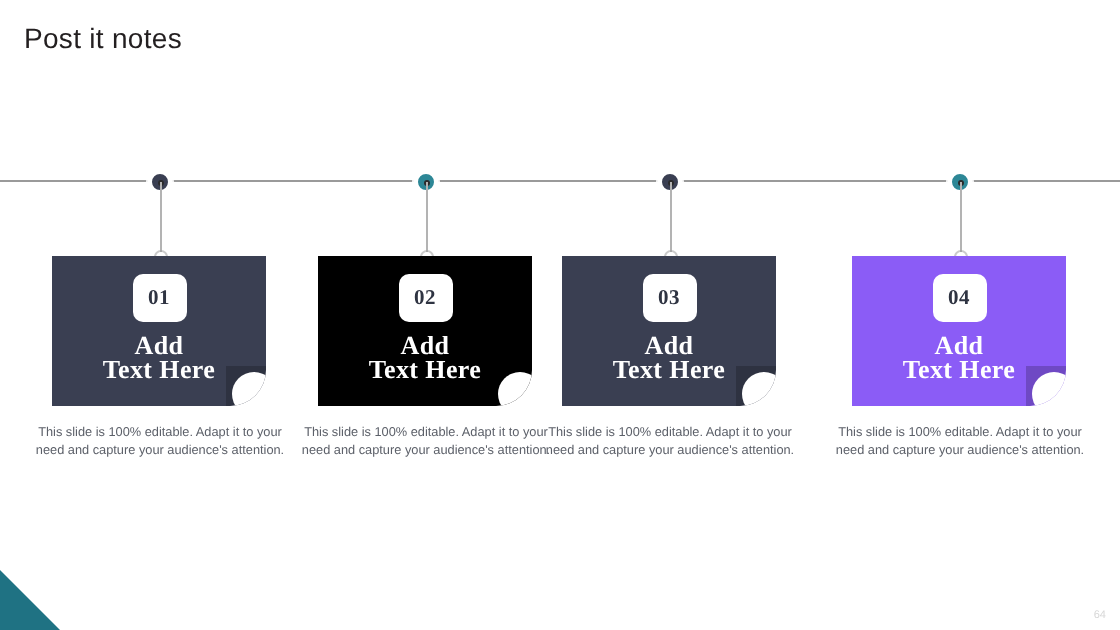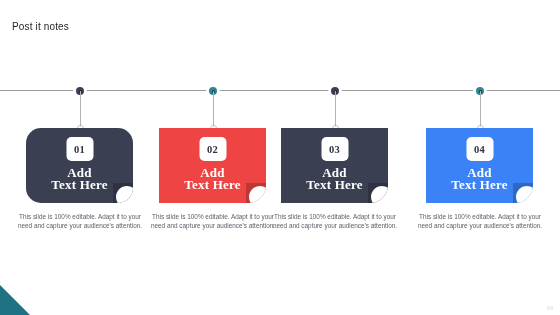--- a/index.html
+++ b/index.html
@@ -12,22 +12,22 @@
     background: #ffffff;
     font-family: "Liberation Sans", sans-serif;
     overflow: hidden;
     position: relative;
   }
 
   
   .slide-title {
     position: absolute;
     left: 12px;
-    top: 21px;
-    font-size: 10px;
+    top: 11px;
+    font-size: 14px;
     color: #231f20;
     letter-spacing: 0.15px;
     font-family: "Liberation Sans", sans-serif;
   }
 
   
   .timeline-rule {
     position: absolute;
     left: 0;
     right: 0;
@@ -203,36 +203,36 @@
 <div class="slide-title">Post it notes</div>
 
 <div class="timeline-rule" style="background: rgb(154, 154, 154);"></div>
 
 <div class="columns">
 
   <div class="column c0">
     <div class="connector-dot" style="background: rgb(58, 63, 82);"></div>
     <div class="connector-stem"></div>
     <div class="connector-nub"></div>
-    <div class="note" style="background: rgb(58, 63, 82); border-radius: 15px;">
+    <div class="note" style="background: rgb(58, 63, 82);">
       <div class="note-badge">01</div>
       <div class="note-label">
         <span>Add</span><br>
         <span>Text Here</span>
       </div>
       <div class="note-curl"></div>
     </div>
     <div class="caption">This slide is 100% editable. Adapt it to your need and capture your audience's attention.</div>
   </div>
 
   <div class="column c1">
     <div class="connector-dot" style="background: rgb(45, 135, 150);"></div>
     <div class="connector-stem"></div>
     <div class="connector-nub"></div>
-    <div class="note" style="background: #ef4444;">
+    <div class="note" style="background: #000000;">
       <div class="note-badge">02</div>
       <div class="note-label">
         <span>Add</span><br>
         <span>Text Here</span>
       </div>
       <div class="note-curl"></div>
     </div>
     <div class="caption">This slide is 100% editable. Adapt it to your need and capture your audience's attention.</div>
   </div>
 
@@ -248,21 +248,21 @@
       </div>
       <div class="note-curl"></div>
     </div>
     <div class="caption">This slide is 100% editable. Adapt it to your need and capture your audience's attention.</div>
   </div>
 
   <div class="column c3">
     <div class="connector-dot" style="background: rgb(45, 135, 150);"></div>
     <div class="connector-stem"></div>
     <div class="connector-nub"></div>
-    <div class="note" style="background: #3b82f6;">
+    <div class="note" style="background: #8b5cf6;">
       <div class="note-badge">04</div>
       <div class="note-label">
         <span>Add</span><br>
         <span>Text Here</span>
       </div>
       <div class="note-curl"></div>
     </div>
     <div class="caption">This slide is 100% editable. Adapt it to your need and capture your audience's attention.</div>
   </div>
 

